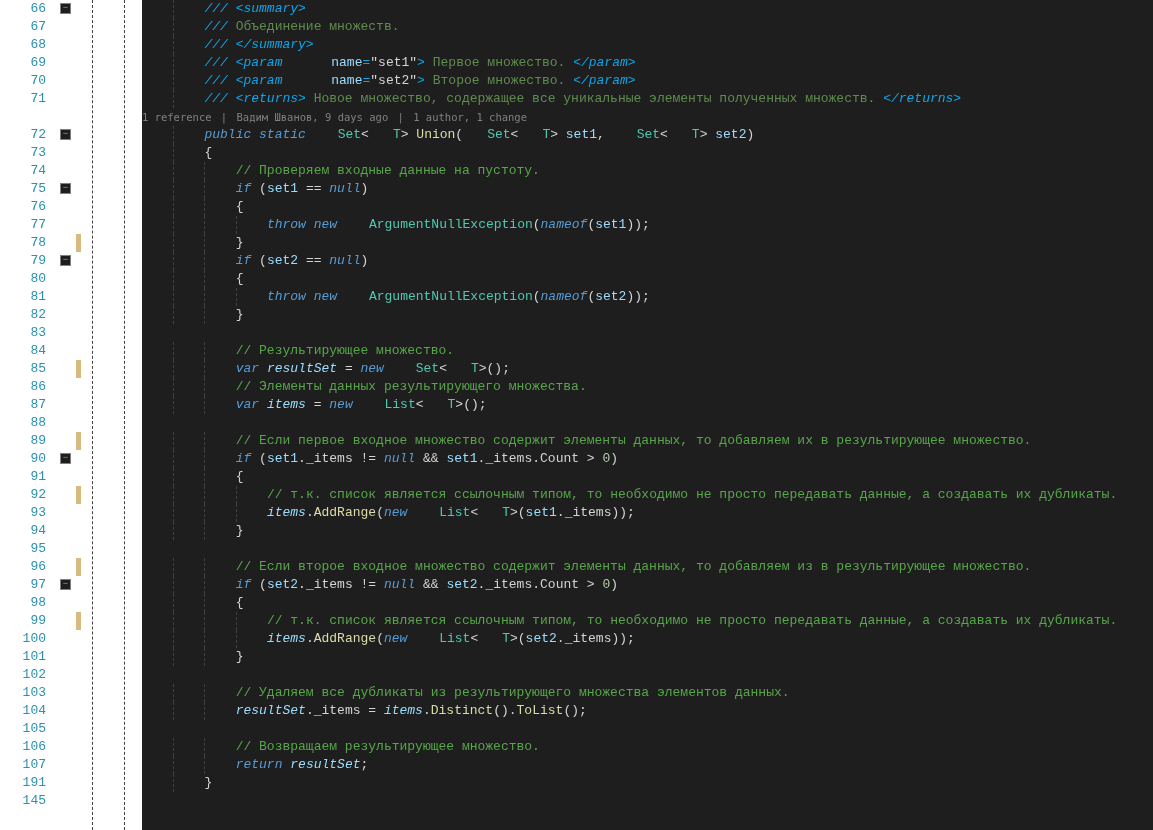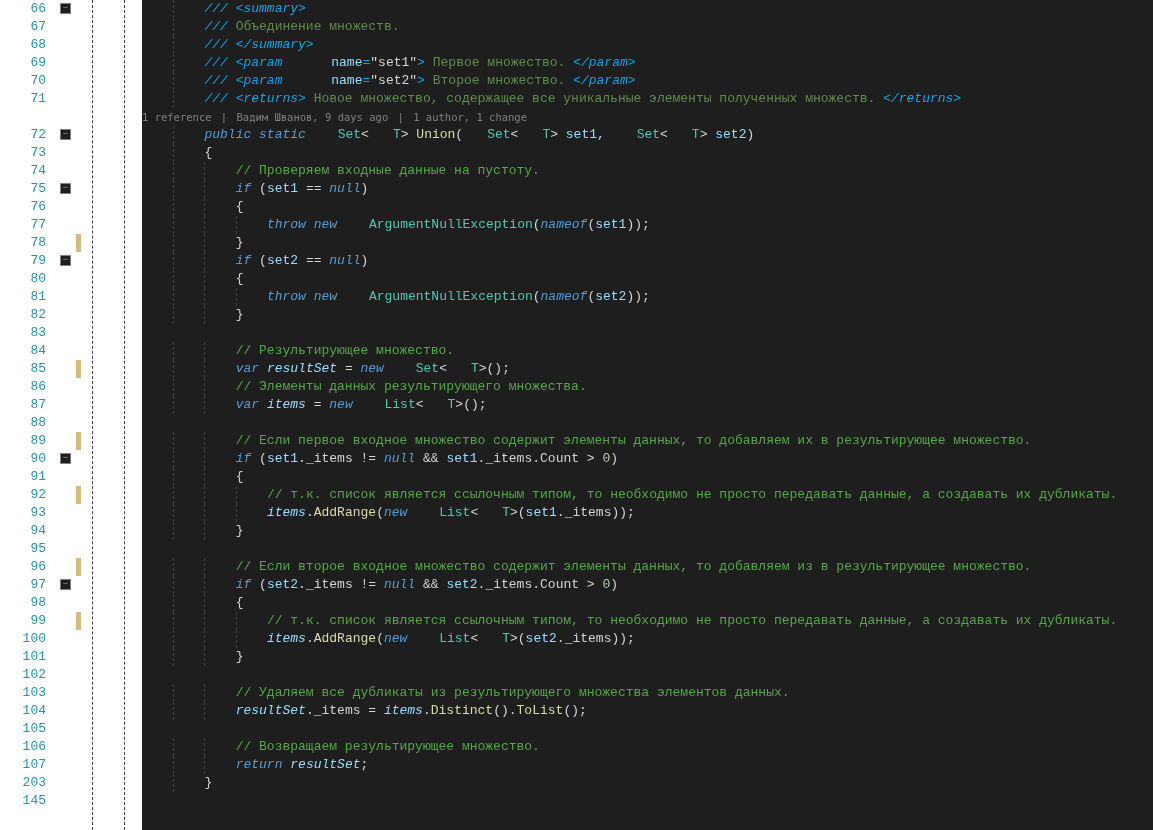--- a/index.html
+++ b/index.html
@@ -153,21 +153,21 @@
         <div>98</div>
         <div>99</div>
         <div>100</div>
         <div>101</div>
         <div>102</div>
         <div>103</div>
         <div>104</div>
         <div>105</div>
         <div>106</div>
         <div>107</div>
-        <div>203</div>
+        <div>191</div>
         <div>145</div>
       </div>
     <div class="fold-col" id="fold-col">
         <div class="fold-mark" style="top: 3px;">−</div>
         <div class="fold-mark" style="top: 129px;">−</div>
         <div class="fold-mark" style="top: 183px;">−</div>
         <div class="fold-mark" style="top: 255px;">−</div>
         <div class="fold-mark" style="top: 453px;">−</div>
         <div class="fold-mark" style="top: 579px;">−</div>
       </div>

